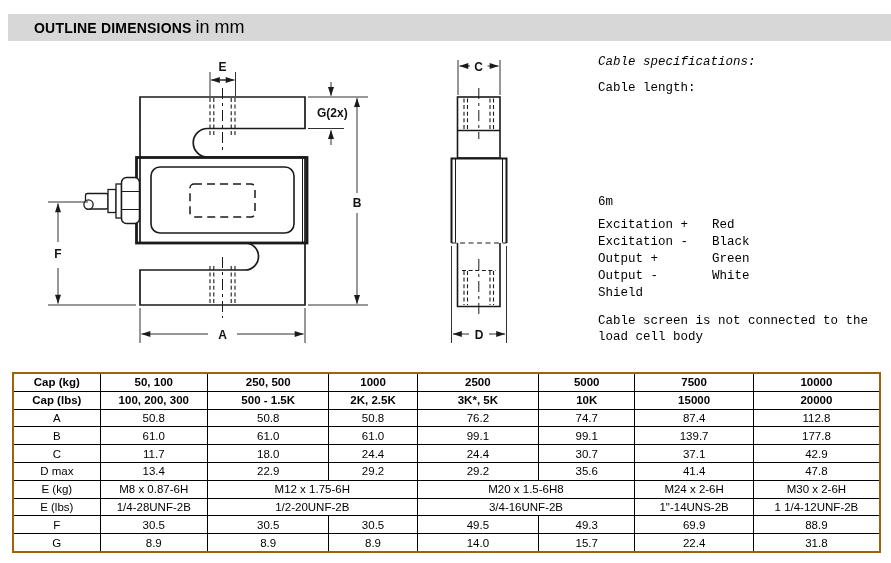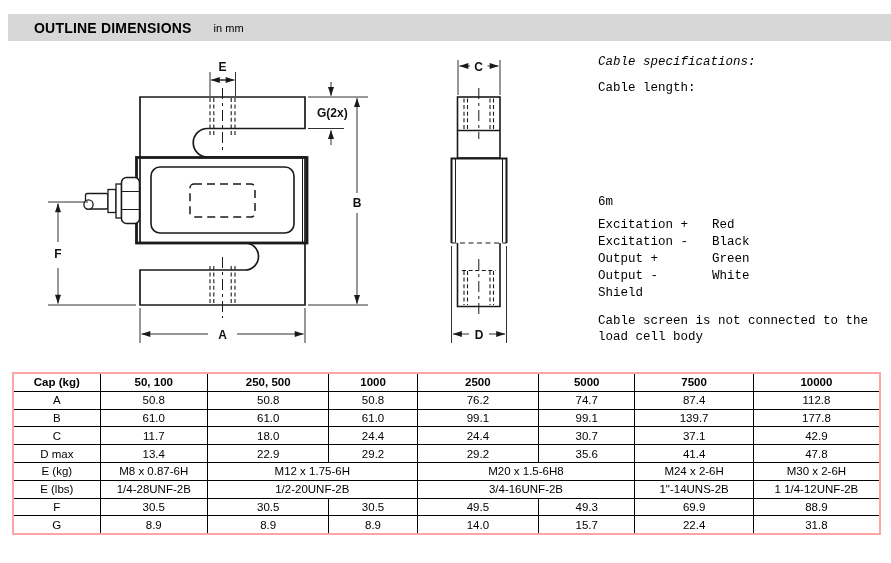--- a/index.html
+++ b/index.html
@@ -6,40 +6,40 @@
   body{
     width:891px;height:563px;position:relative;background:#ffffff;
     font-family:"Liberation Sans", sans-serif;color:#000;overflow:hidden;
   }
   
   .section-bar{
     position:absolute;left:8px;top:14px;width:866px;height:27px;
     background:#d7d7d7;display:flex;align-items:center;padding-left:26px;
   }
   .section-bar .title{font-weight:bold;font-size:14px;letter-spacing:.2px;}
-  .section-bar .subtitle{font-weight:normal;font-size:11px;margin-left:22px;}
+  .section-bar .subtitle{font-weight:normal;font-size:18px;margin-left:4px;}
 
   
   svg.drawing{position:absolute;left:0;top:40px;}
   svg text{font-family:"Liberation Sans", sans-serif;font-weight:bold;font-size:12px;fill:#111;}
 
   
   .cable-specs{position:absolute;left:598px;top:54px;width:282px;font-size:12.5px;line-height:17px;font-family:Liberation Mono, monospace;}
   .cable-specs .cs-title{font-style:italic;margin-bottom:9px;}
   .cable-specs .spec-row{display:flex;}
   .cable-specs .spec-row.first{margin-bottom:6px;flex-direction:column;}
   .cable-specs .spec-label{width:114px;flex:0 0 114px;}
   .cable-specs .spec-value{flex:1;}
   .cable-specs .cs-note{margin-top:11px;line-height:16px;width:272px;}
 
   
   table.dims{
     position:absolute;left:12px;top:372px;width:869px;
     border-collapse:collapse;table-layout:fixed;
-    border:2px solid #fca5a5;font-size:11.5px;
+    border:2px solid #a16207;font-size:11.5px;
   }
   table.dims td{
     border:1px solid #000;text-align:center;vertical-align:middle;
     height:16.8px;padding:0 2px;white-space:nowrap;overflow:hidden;
   }
   table.dims tr.hdr td{font-weight:bold;}
 </style>
 </head>
 <body>
 
@@ -219,20 +219,30 @@
       <tr class="hdr">
         <td>Cap (kg)</td>
         <td>50, 100</td>
         <td>250, 500</td>
         <td>1000</td>
         <td>2500</td>
         <td>5000</td>
         <td>7500</td>
         <td>10000</td>
       </tr>
+      <tr class="hdr">
+        <td>Cap (lbs)</td>
+        <td>100, 200, 300</td>
+        <td>500 - 1.5K</td>
+        <td>2K, 2.5K</td>
+        <td>3K*, 5K</td>
+        <td>10K</td>
+        <td>15000</td>
+        <td>20000</td>
+      </tr>
       <tr>
         <td>A</td>
         <td>50.8</td>
         <td>50.8</td>
         <td>50.8</td>
         <td>76.2</td>
         <td>74.7</td>
         <td>87.4</td>
         <td>112.8</td>
       </tr>

